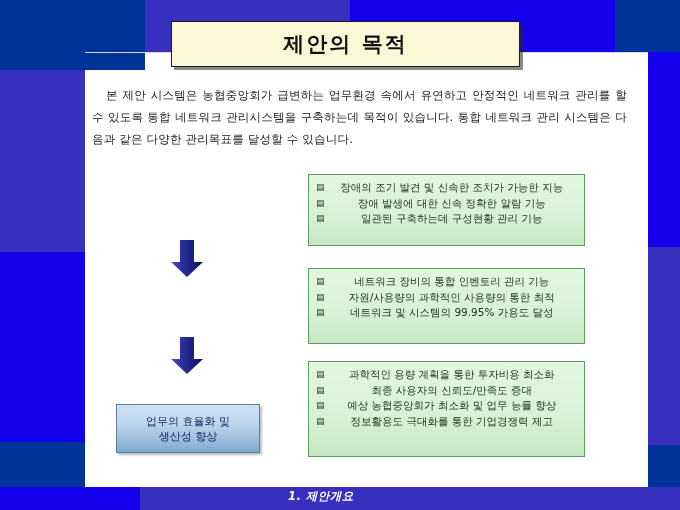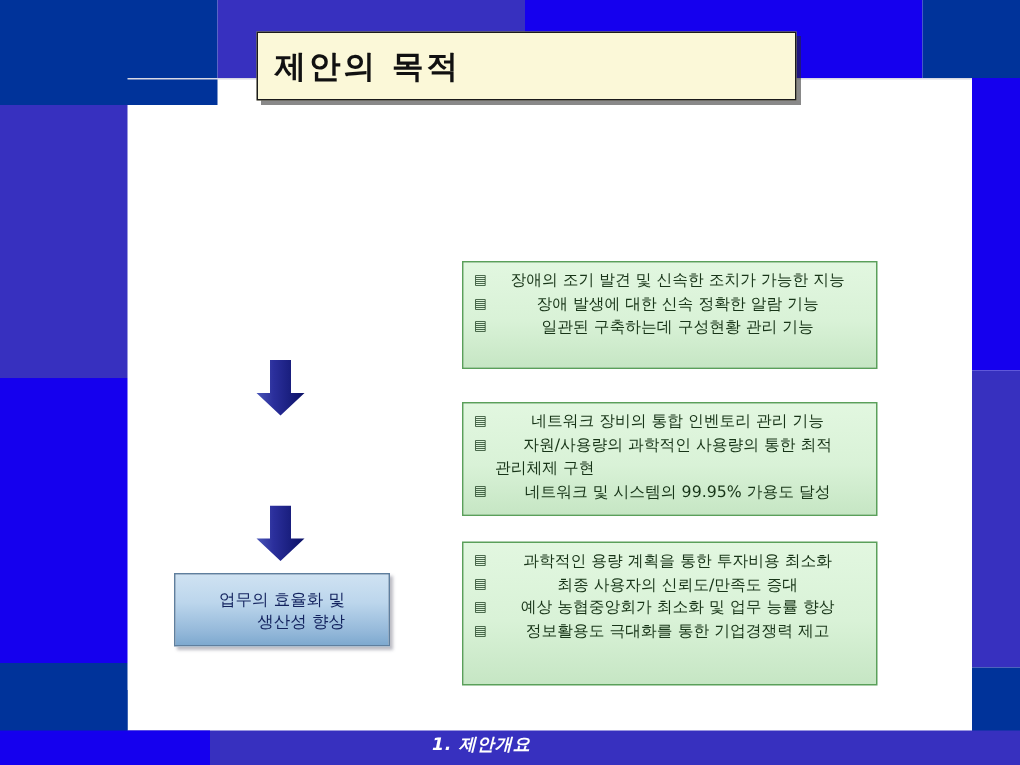--- a/index.html
+++ b/index.html
@@ -50,21 +50,21 @@
     position: absolute;
     left: 171px;
     top: 21px;
     width: 347px;
     height: 44px;
     background: #fbf8d8;
     border: 1px solid #1b1b1b;
     box-shadow: 3px 3px 0 rgba(40,40,40,0.55);
     display: flex;
     align-items: center;
-    padding-left: 11px;
+    justify-content: center;
   }
   .title-text {
     font-size: 21px;
     font-weight: bold;
     color: #111111;
     letter-spacing: 2px;
   }
 
   
   .intro {
@@ -91,21 +91,21 @@
     align-items: center;
     justify-content: center;
     text-align: center;
     color: #13235e;
     font-size: 11px;
     line-height: 15px;
     box-shadow: 2px 2px 2px rgba(90,90,110,0.4);
   }
   .flowbox-1 { left: 116px; top: 182px; }
   .flowbox-2 { left: 116px; top: 277px; }
-  .flowbox-3 { left: 116px; top: 382px; text-align: right; }
+  .flowbox-3 { left: 116px; top: 404px; }
 
   
   .arrow {
     position: absolute;
     width: 34px;
     height: 38px;
     left: 170px;
   }
   .arrow-1 { top: 240px; }
   .arrow-2 { top: 337px; }
@@ -171,20 +171,21 @@
   <div class="deco hair-top"></div>
 
   <div class="deco deco-bottom-navy-sq"></div>
   <div class="deco deco-bottom-bar"></div>
   <div class="deco deco-bottom-bar-blue"></div>
 
   <div class="title-box">
     <span class="title-text">제안의 목적</span>
   </div>
 
+  <div class="intro">본 제안 시스템은 농협중앙회가 급변하는 업무환경 속에서 유연하고 안정적인 네트워크 관리를 할 수 있도록 통합 네트워크 관리시스템을 구축하는데 목적이 있습니다. 통합 네트워크 관리 시스템은 다음과 같은 다양한 관리목표를 달성할 수 있습니다.</div>
 
 
   <div class="arrow arrow-1">
     <svg width="34" height="38" viewBox="0 0 34 38">
       <defs>
         <linearGradient id="ag1" x1="0" y1="0" x2="1" y2="0">
           <stop offset="0%" stop-color="#4a56b8"></stop>
           <stop offset="35%" stop-color="#2b2f9c"></stop>
           <stop offset="100%" stop-color="#0b1166"></stop>
         </linearGradient>
@@ -231,21 +232,20 @@
 
   <div class="greenpanel greenpanel-2">
     <div class="bullet-line">
       <span class="bullet-mark">▤</span>
       <span class="bullet-text">네트워크 장비의 통합 인벤토리 관리 기능</span>
     </div>
     <div class="bullet-line">
       <span class="bullet-mark">▤</span>
       <span class="bullet-text">자원/사용량의 과학적인 사용량의 통한 최적</span>
     </div>
-    <div class="bullet-cont">관리체제 구현</div>
     <div class="bullet-line">
       <span class="bullet-mark">▤</span>
       <span class="bullet-text">네트워크 및 시스템의 99.95% 가용도 달성</span>
     </div>
   </div>
 
   <div class="greenpanel greenpanel-3">
     <div class="bullet-line">
       <span class="bullet-mark">▤</span>
       <span class="bullet-text">과학적인 용량 계획을 통한 투자비용 최소화</span>

